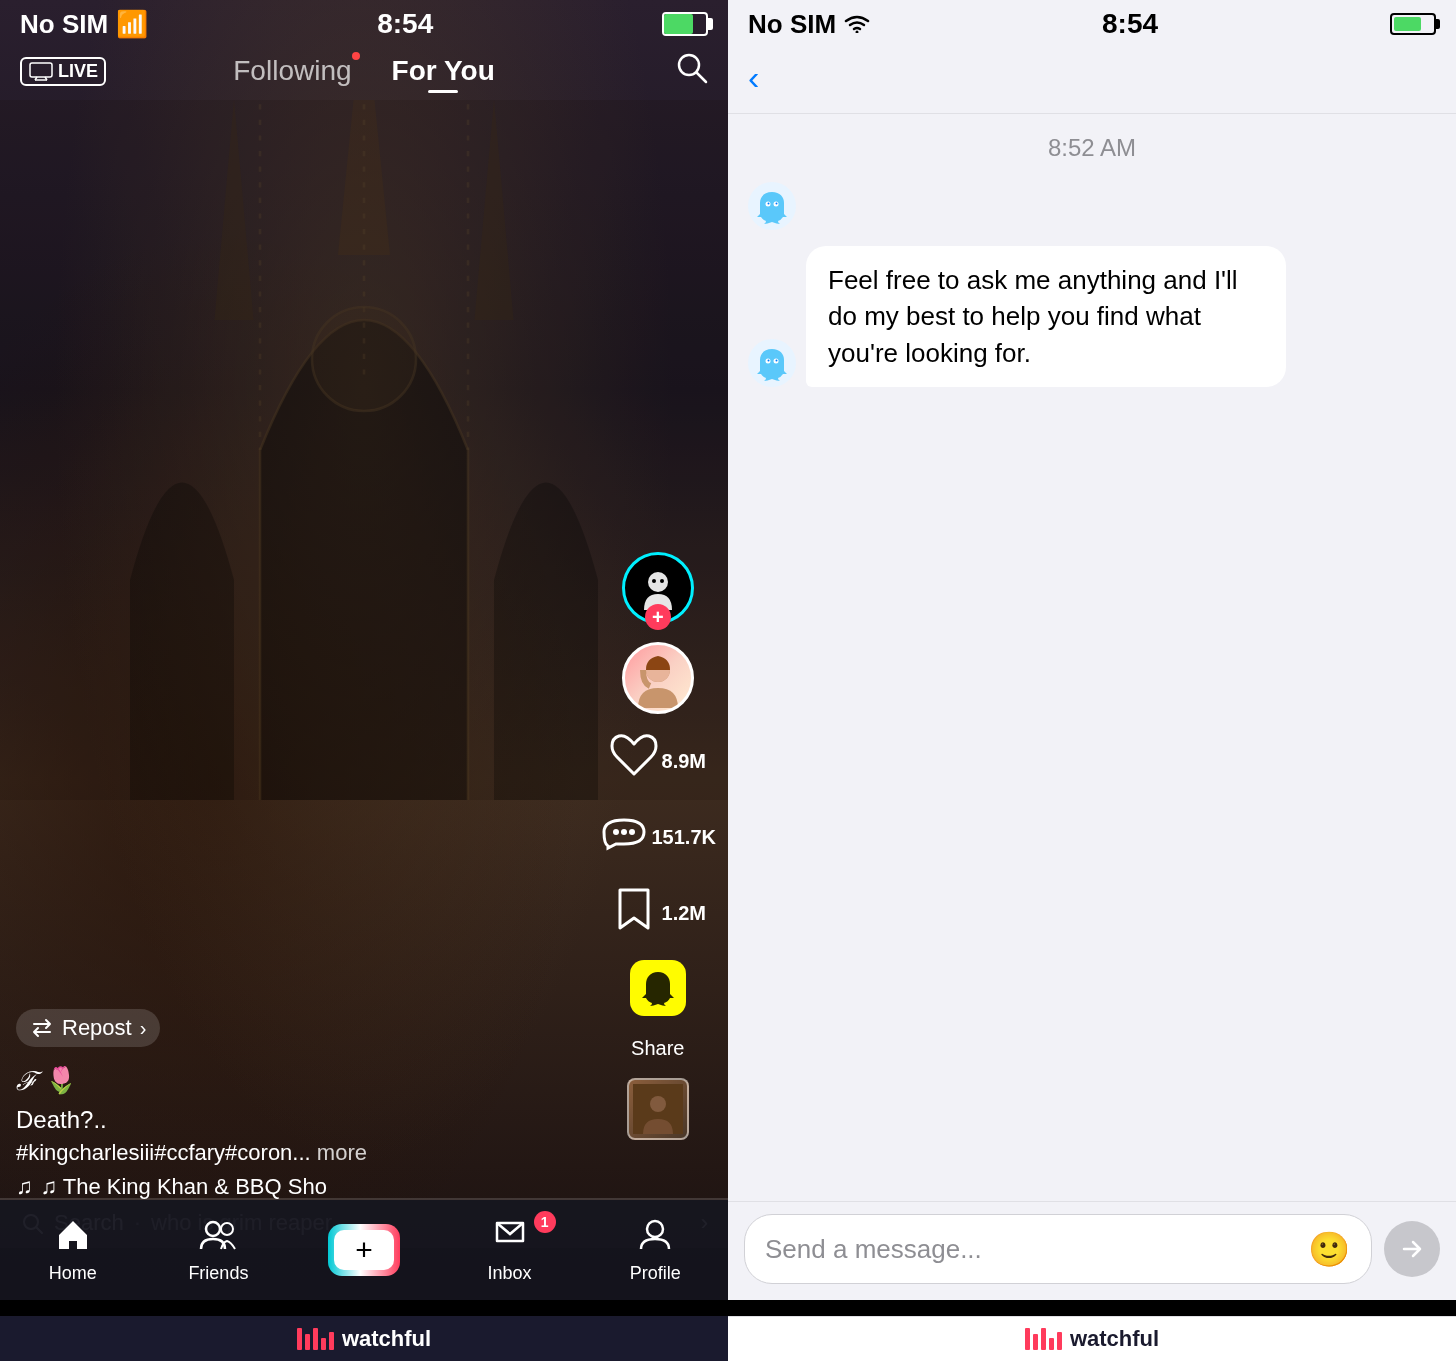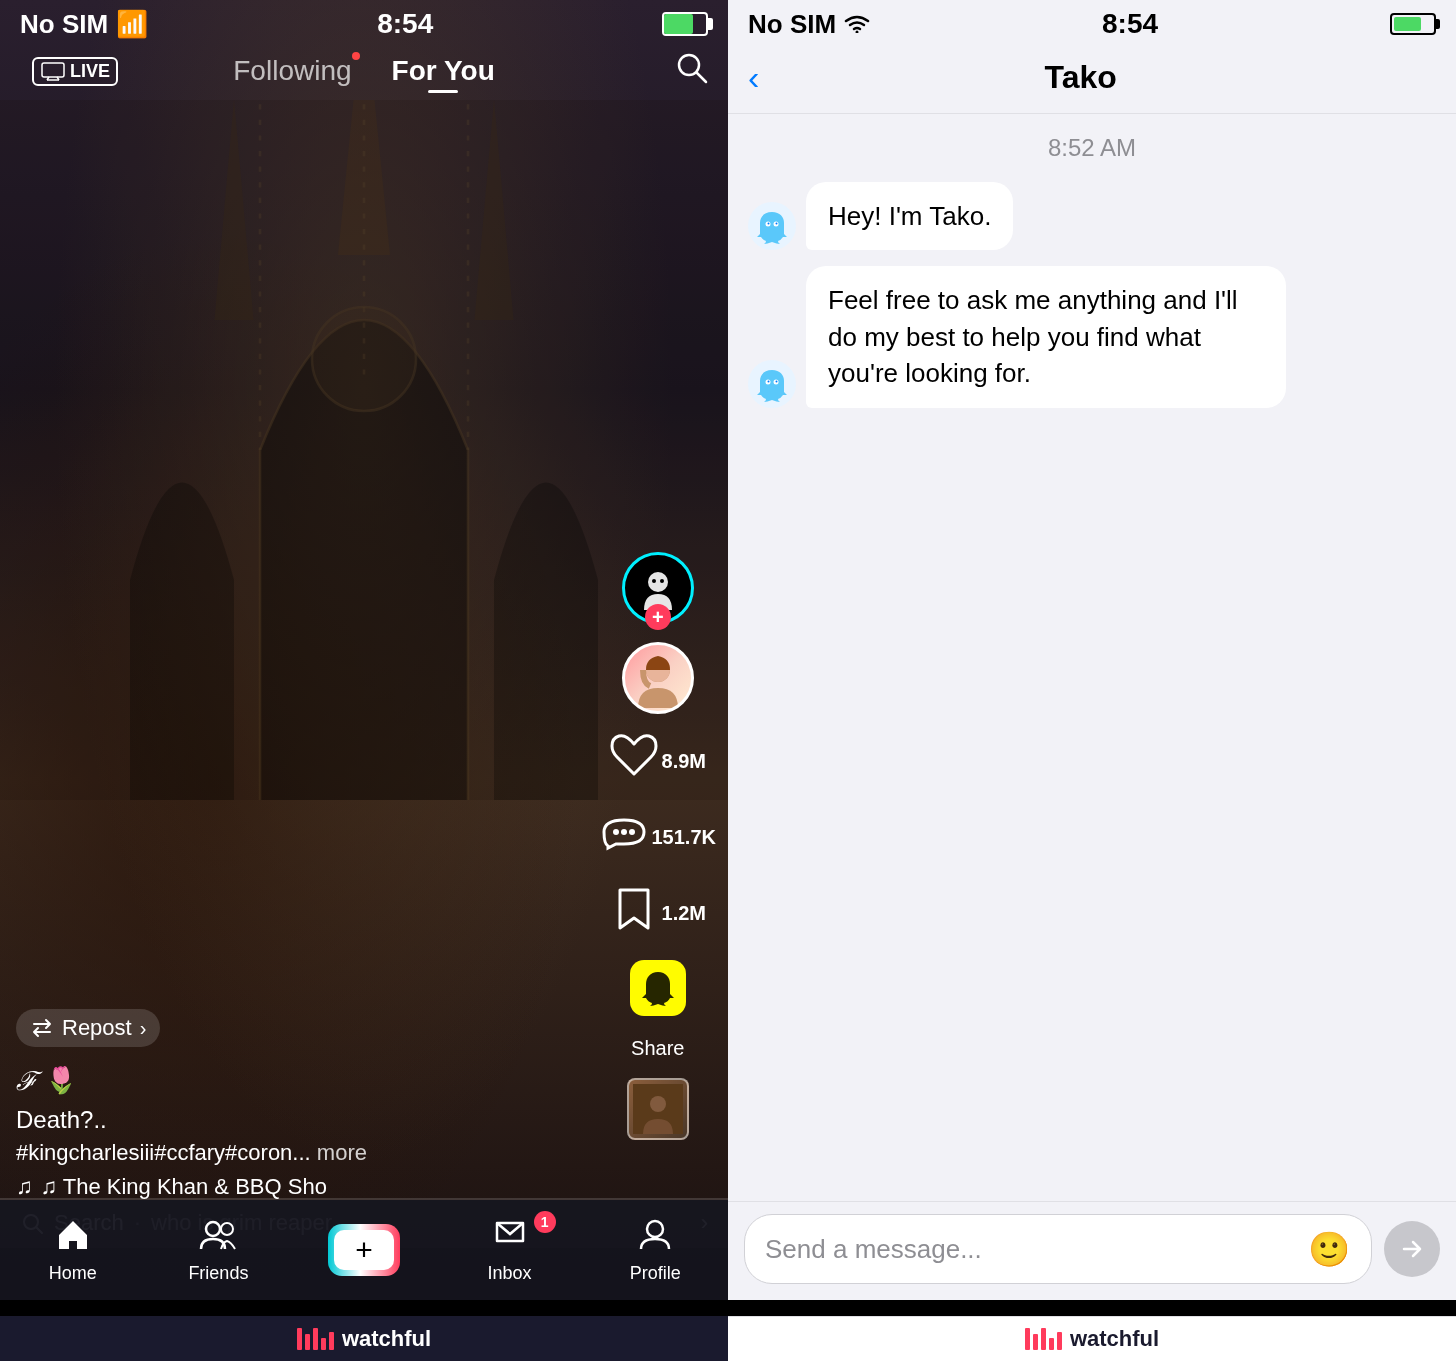--- a/index.html
+++ b/index.html
@@ -98,21 +98,20 @@
     }
     .live-btn {
       position: absolute;
       left: 20px;
       display: flex;
       align-items: center;
       border: 2px solid #fff;
       border-radius: 6px;
       padding: 2px 6px;
       gap: 4px;
-      margin-left: 12px;
     }
     .live-text { color: #fff; font-size: 18px; font-weight: 600; }
     .nav-tabs { display: flex; gap: 40px; align-items: center; }
     .nav-tab {
       color: rgba(255,255,255,0.7);
       font-size: 28px;
       font-weight: 500;
       cursor: pointer;
       position: relative;
     }
@@ -824,40 +823,36 @@
       <div class="chat-status-center">8:54</div>
       <div class="chat-status-right">
         <div class="battery-right">
           <div class="battery-fill-right"></div>
         </div>
       </div>
     </div>
 
     <div class="chat-header">
       <div class="back-btn">‹</div>
-      <div class="chat-title">Tako</div>
       <div class="chat-title-spacer"></div>
     </div>
 
     <div class="messages-area">
 
       <div class="timestamp-label">8:52 AM</div>
 
       <div class="message-group incoming">
         <div class="tako-avatar">
           <svg width="36" height="36" viewBox="0 0 36 36">
             <path d="M18,4 C10,4 6,9 6,15 L6,26 L3,29 L7,29 Q9,32 12,33 Q12,35 10,36 Q13,36 18,34 Q23,36 26,36 Q24,35 24,33 Q27,32 29,29 L33,29 L30,26 L30,15 C30,9 26,4 18,4 Z" fill="#5ac8fa"></path>
             <circle cx="14" cy="16" r="2.5" fill="#fff"></circle>
             <circle cx="22" cy="16" r="2.5" fill="#fff"></circle>
             <circle cx="14.5" cy="15.5" r="1" fill="#007aff"></circle>
             <circle cx="22.5" cy="15.5" r="1" fill="#007aff"></circle>
           </svg>
-        </div>
-        <div class="message-bubble incoming">
-          <span>Hey! I'm Tako.</span>
         </div>
       </div>
 
       <div class="message-group incoming">
         <div class="tako-avatar">
           <svg width="36" height="36" viewBox="0 0 36 36">
             <path d="M18,4 C10,4 6,9 6,15 L6,26 L3,29 L7,29 Q9,32 12,33 Q12,35 10,36 Q13,36 18,34 Q23,36 26,36 Q24,35 24,33 Q27,32 29,29 L33,29 L30,26 L30,15 C30,9 26,4 18,4 Z" fill="#5ac8fa"></path>
             <circle cx="14" cy="16" r="2.5" fill="#fff"></circle>
             <circle cx="22" cy="16" r="2.5" fill="#fff"></circle>
             <circle cx="14.5" cy="15.5" r="1" fill="#007aff"></circle>

